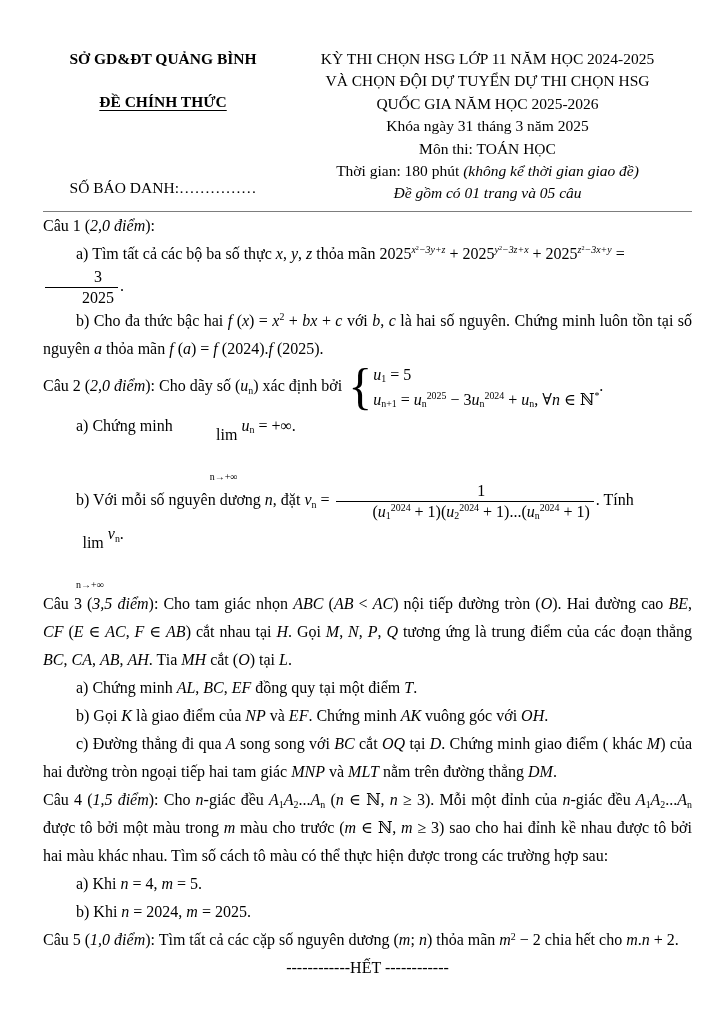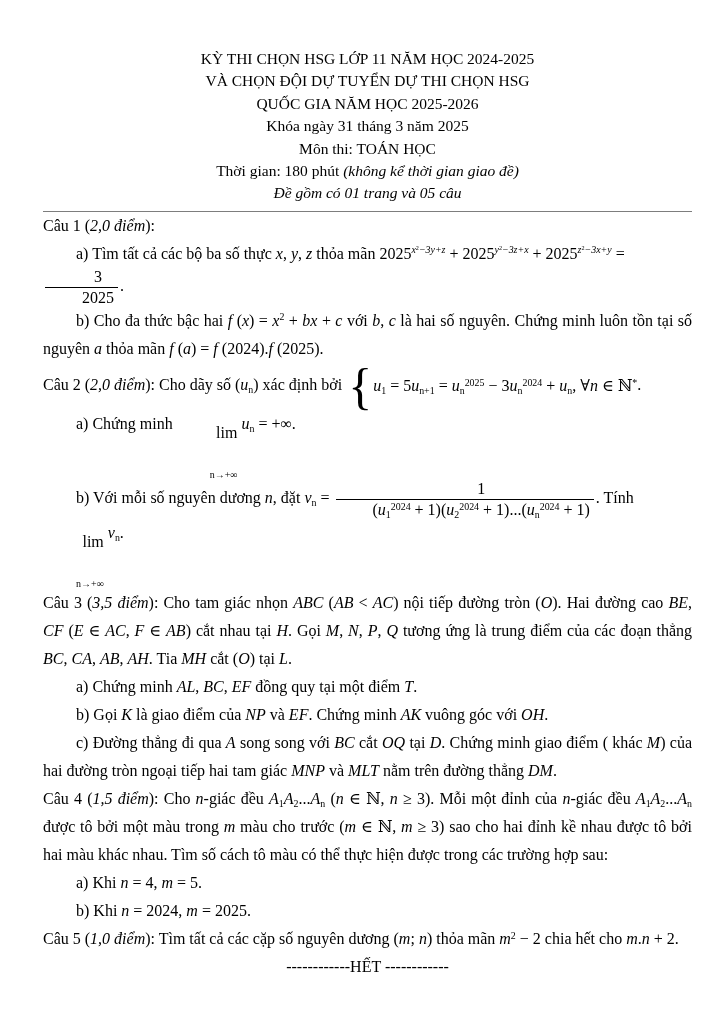--- a/index.html
+++ b/index.html
@@ -38,31 +38,36 @@
   i { font-style: italic; }
 
   
   sup { font-size: 0.62em; line-height: 0; position: relative; vertical-align: baseline; top: -0.55em; }
   sub { font-size: 0.62em; line-height: 0; position: relative; vertical-align: baseline; top: 0.28em; }
   .frac { display: inline-block; vertical-align: middle; text-align: center; line-height: 1.12; margin: 0 2px; }
   .frac .num { display: block; padding: 0 4px 1px; border-bottom: 1px solid #000; }
   .frac .den { display: block; padding: 1px 4px 0; }
   .cases { display: inline-flex; align-items: center; vertical-align: middle; margin-left: 2px; }
   .cases .brace { font-size: 50px; font-weight: 300; line-height: 0.95; margin-right: 1px; font-family: "Liberation Serif", serif; }
-  .cases .case-lines { display: inline-flex; row-gap: 1px; text-align: left; }
+  .cases .case-lines { display: inline-flex; flex-direction: column; row-gap: 1px; text-align: left; }
   .cases .case-line { line-height: 24px; white-space: nowrap; }
   .lim { display: inline-flex; flex-direction: column; align-items: flex-end; vertical-align: -9px; line-height: 1; margin: 0 0; gap: 28px; }
   .lim .under { font-size: 10px; margin-top: 1px; }
 </style>
 </head>
 <body>
 
 <div class="page">
 
   <div class="header">
+    <div class="h-left">
+      <div class="org">SỞ GD&amp;ĐT QUẢNG BÌNH</div>
+      <div class="doc-type-wrap"><span class="doc-type">ĐỀ CHÍNH THỨC</span></div>
+      <div class="candidate">SỐ BÁO DANH:……………</div>
+    </div>
     <div class="h-right">
       <div class="bold-line">KỲ THI CHỌN HSG LỚP 11 NĂM HỌC 2024-2025</div>
       <div class="bold-line">VÀ CHỌN ĐỘI DỰ TUYỂN DỰ THI CHỌN HSG</div>
       <div class="bold-line">QUỐC GIA NĂM HỌC 2025-2026</div>
       <div class="bold-line">Khóa ngày 31 tháng 3 năm 2025</div>
       <div class="bold-line">Môn thi: TOÁN HỌC</div>
       <div class="duration-line"><span>Thời gian: 180 phút </span><span class="duration-note">(không kể thời gian giao đề)</span></div>
       <div class="pages">Đề gồm có 01 trang và 05 câu</div>
     </div>
   </div>

